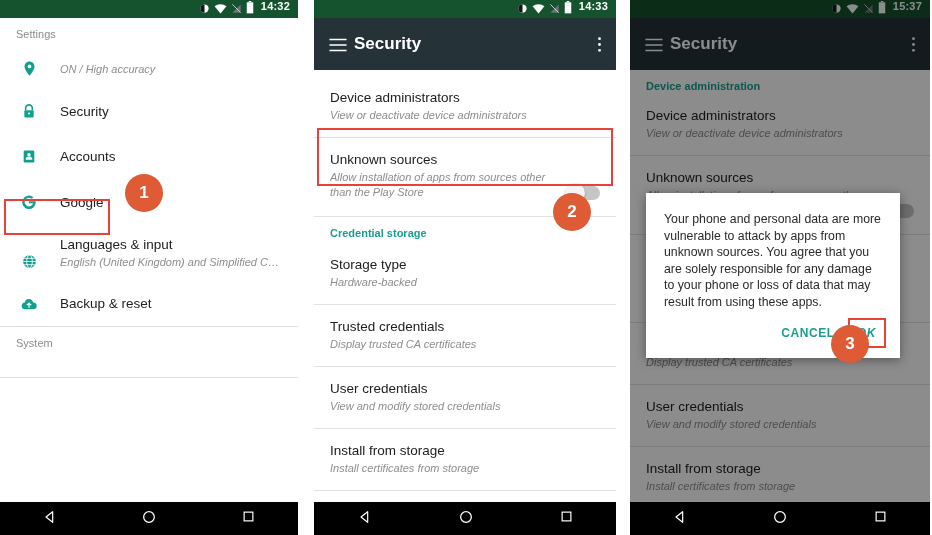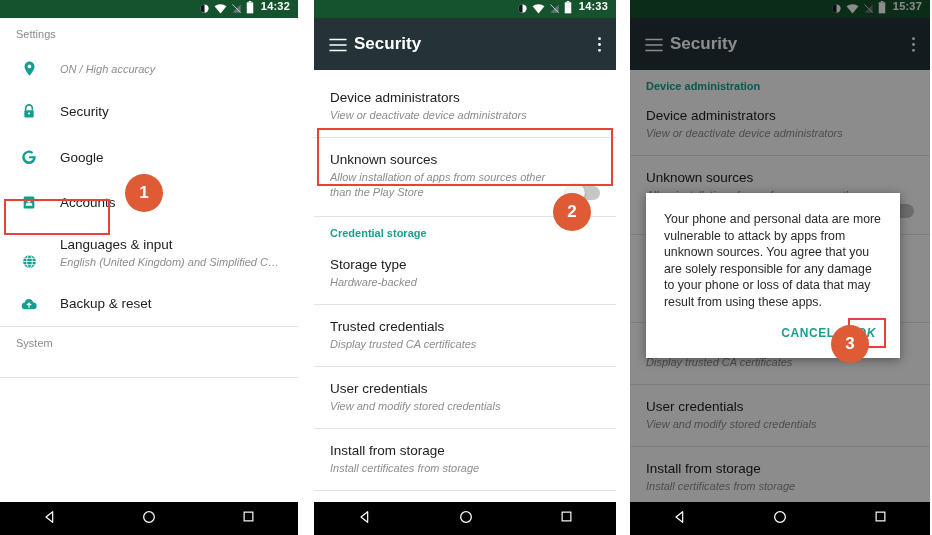--- a/index.html
+++ b/index.html
@@ -307,39 +307,39 @@
       </div>
       <div class="txt">
         <div class="t1">Security</div>
       </div>
     </div>
     <div class="hl" style="left:4px; top:199px; width:106px; height:36px;"></div>
     <div class="badge" style="left:125px; top:174px;">1</div>
 
     <div class="row" style="padding-top:14px;padding-bottom:14px;">
       <div class="ic">
-        <svg width="18" height="18" viewBox="0 0 24 24">
-            <path d="M21 11 h-9 v2.8 h5.6 a5.8 5.8 0 1 1 -1.9 -6.2 l2.1 -2.1 A9 9 0 1 0 21 12z" fill="#11a08e"></path>
-          </svg>
-      </div>
-      <div class="txt">
-        <div class="t1">Google</div>
-      </div>
-    </div>
-
-    <div class="row" style="padding-top:14px;padding-bottom:14px;">
-      <div class="ic">
         <svg width="16" height="17" viewBox="0 0 24 24">
             <rect x="4" y="3" width="16" height="18" rx="2" fill="#11a08e"></rect>
             <circle cx="12" cy="9.5" r="2.6" fill="#fff"></circle>
             <path d="M7 17 a5 5 0 0 1 10 0z" fill="#fff"></path>
           </svg>
       </div>
       <div class="txt">
         <div class="t1">Accounts</div>
+      </div>
+    </div>
+
+    <div class="row" style="padding-top:14px;padding-bottom:14px;">
+      <div class="ic">
+        <svg width="18" height="18" viewBox="0 0 24 24">
+            <path d="M21 11 h-9 v2.8 h5.6 a5.8 5.8 0 1 1 -1.9 -6.2 l2.1 -2.1 A9 9 0 1 0 21 12z" fill="#11a08e"></path>
+          </svg>
+      </div>
+      <div class="txt">
+        <div class="t1">Google</div>
       </div>
     </div>
 
     <div class="row">
       <div class="ic">
         <svg width="17" height="17" viewBox="0 0 24 24">
             <circle cx="12" cy="12" r="9" fill="#11a08e"></circle>
             <ellipse cx="12" cy="12" rx="4" ry="9" fill="none" stroke="#fff" stroke-width="1.2"></ellipse>
             <path d="M3 12 h18 M4.5 7.5 h15 M4.5 16.5 h15" stroke="#fff" stroke-width="1.2"></path>
           </svg>

